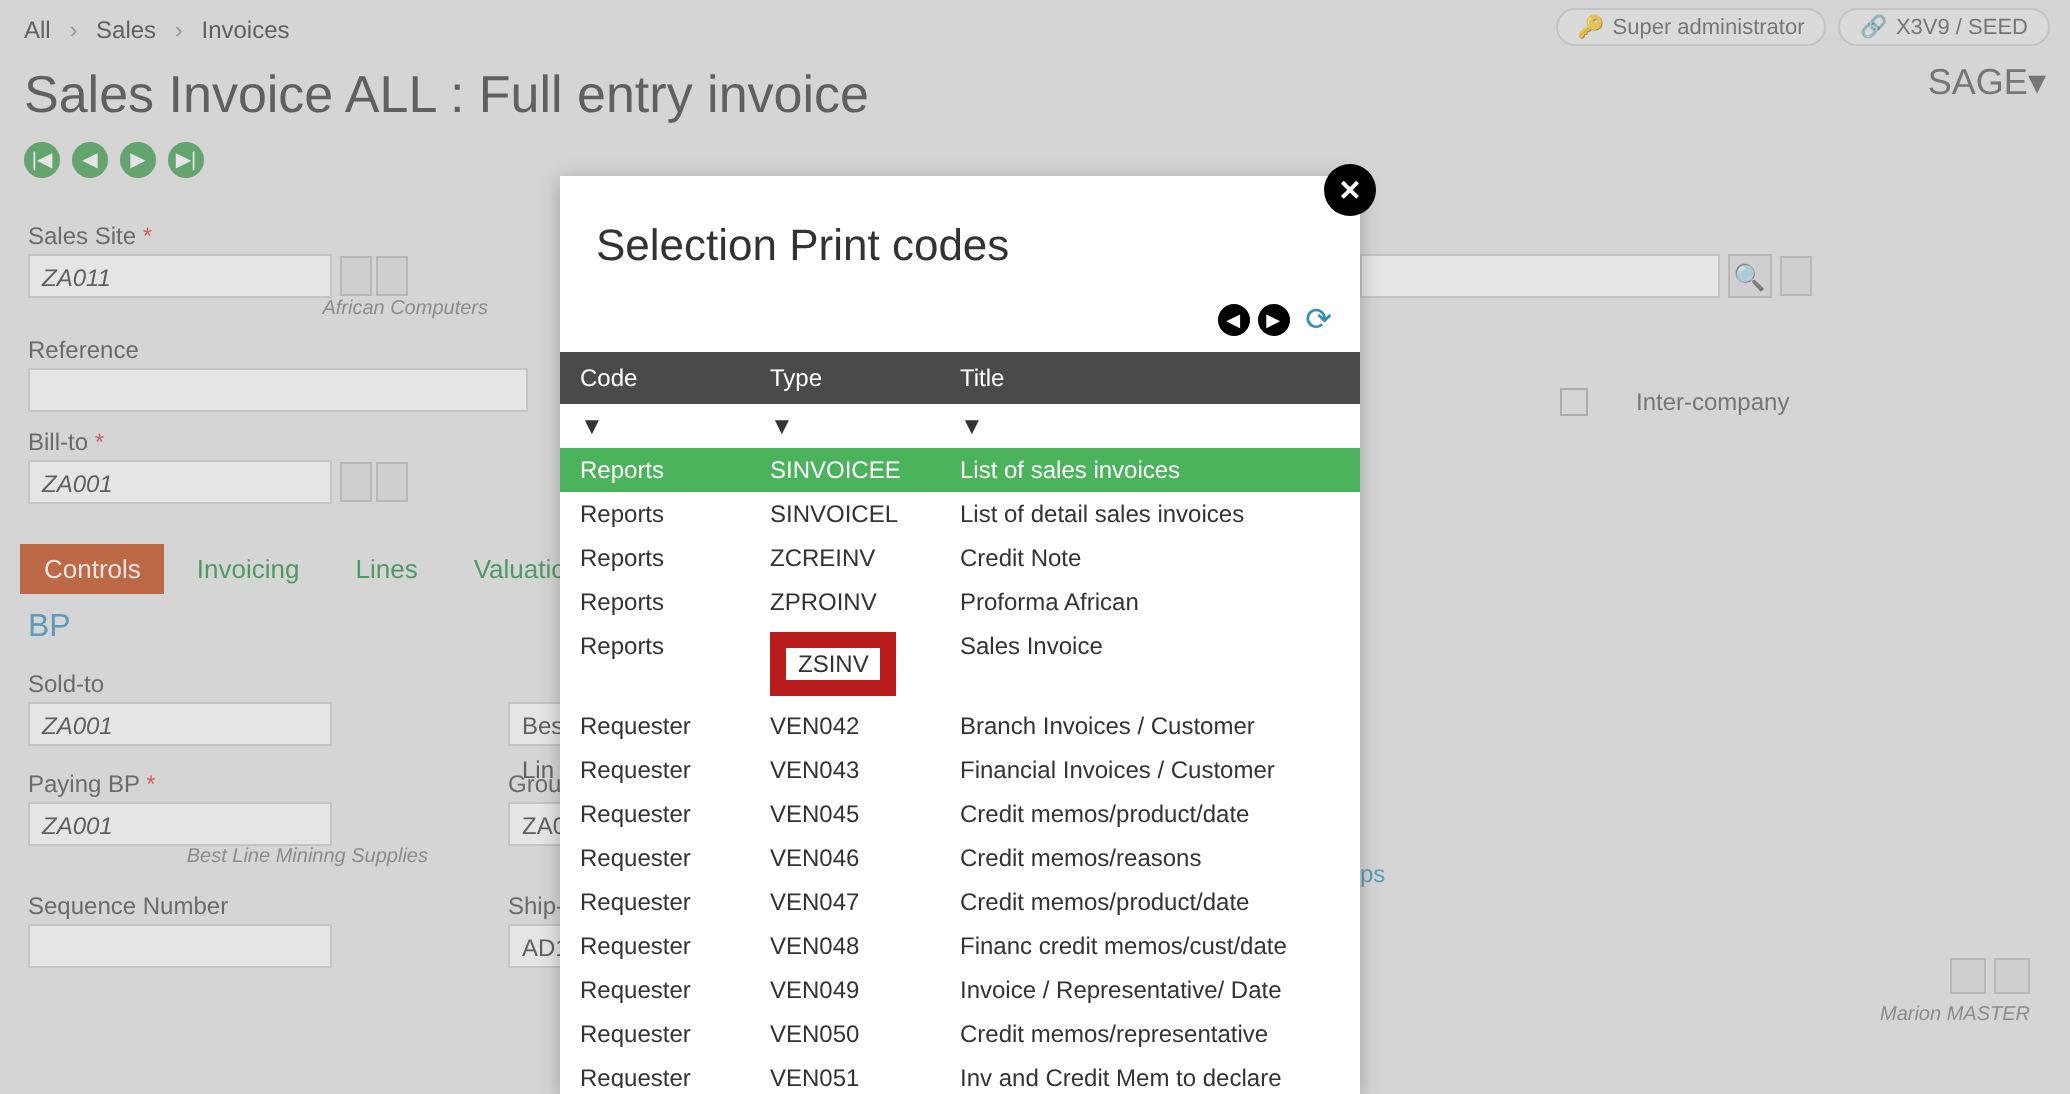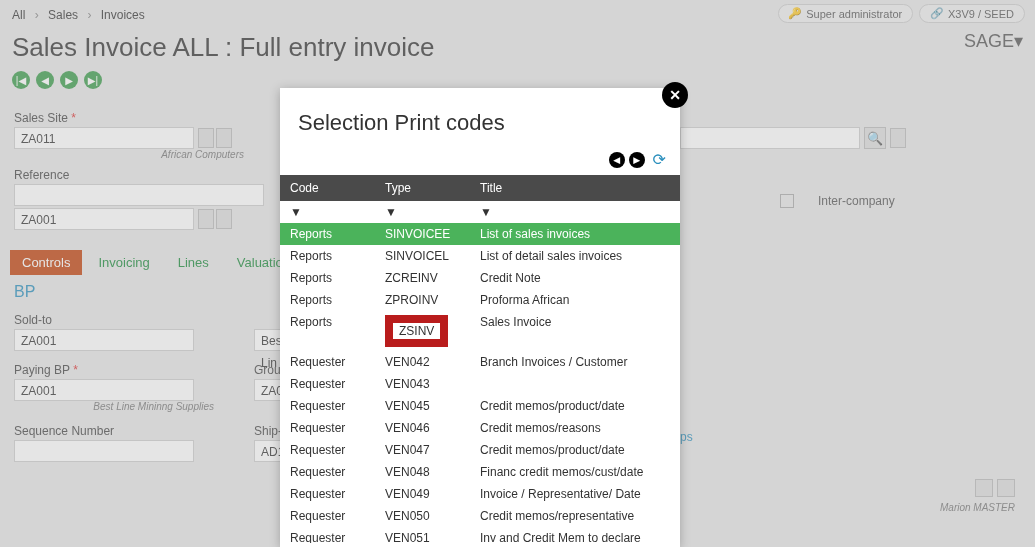--- a/index.html
+++ b/index.html
@@ -15,21 +15,21 @@
 .title { padding: 2px 12px 8px; font-size: 26px; color: #333; font-weight: 300; }
 .navbtns { padding: 0 12px 8px; display: flex; gap: 6px; }
 .circ { width: 18px; height: 18px; border-radius: 50%; background: #3a9b4a; display: inline-flex; align-items: center; justify-content: center; color: #fff; font-size: 10px; }
 
 
 .form { padding: 6px 14px; }
 .label { font-size: 12px; color: #444; margin-top: 8px; }
 .req::after { content: " *"; color: #d33; }
 .field { display: flex; align-items: center; gap: 4px; margin-top: 2px; }
 .input { background: #fff; border: 1px solid #ccc; height: 22px; line-height: 22px; padding: 0 6px; font-size: 12px; color: #333; }
-.w180 { width: 180px; }
+.w180 { width: 152px; font-style: italic; }
 .hint { font-size: 10px; font-style: italic; color: #777; text-align: right; }
 .suffix { display:inline-flex; gap:2px; }
 .sbox { width:16px; height:20px; background:#ddd; border:1px solid #bbb; }
 
 
 .tabs { display: flex; gap: 4px; margin: 14px 10px 4px; }
 .tab { padding: 5px 12px; font-size: 13px; color: #1a8a3a; cursor:pointer; }
 .tab.active { background: #c2410c; color: #fff; }
 .section-title { color: #2a8fbd; font-size: 16px; margin: 8px 14px 4px; }
 
@@ -111,20 +111,21 @@
         <span class="sbox"></span>
       </span>
   </div>
   <div class="hint" style="width:230px">African Computers</div>
 
   <div class="label">Reference</div>
   <div class="field">
       <div class="input" style="width:250px"></div>
     </div>
 
+  <div class="label req">Bill-to</div>
   <div class="field">
     <div class="input w180">ZA001</div>
     <span class="suffix">
         <span class="sbox"></span>
         <span class="sbox"></span>
       </span>
   </div>
 </div>
 
 <div class="search">
@@ -246,20 +247,21 @@
         <div>Sales Invoice</div>
       </div>
       <div class="row">
         <div>Requester</div>
         <div>VEN042</div>
         <div>Branch Invoices / Customer</div>
       </div>
       <div class="row">
         <div>Requester</div>
         <div>VEN043</div>
+        <div>Financial Invoices / Customer</div>
       </div>
       <div class="row">
         <div>Requester</div>
         <div>VEN045</div>
         <div>Credit memos/product/date</div>
       </div>
       <div class="row">
         <div>Requester</div>
         <div>VEN046</div>
         <div>Credit memos/reasons</div>

